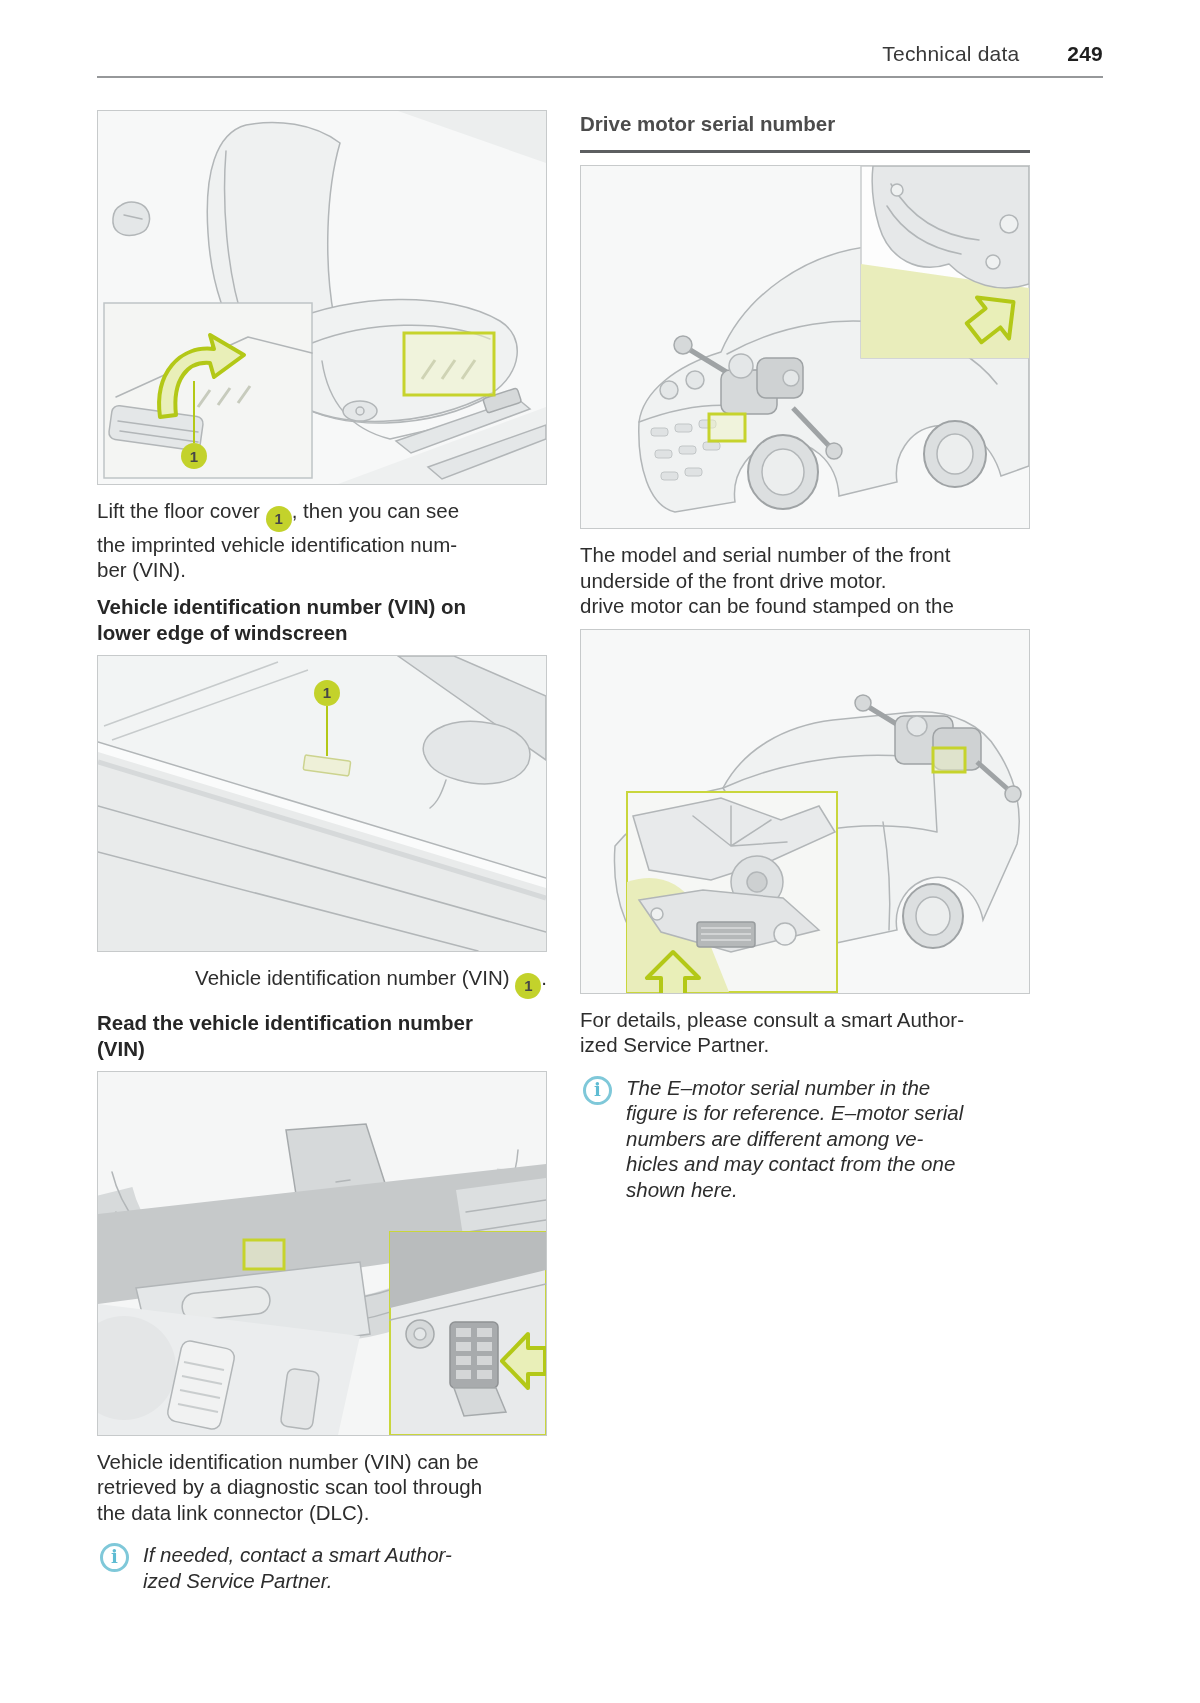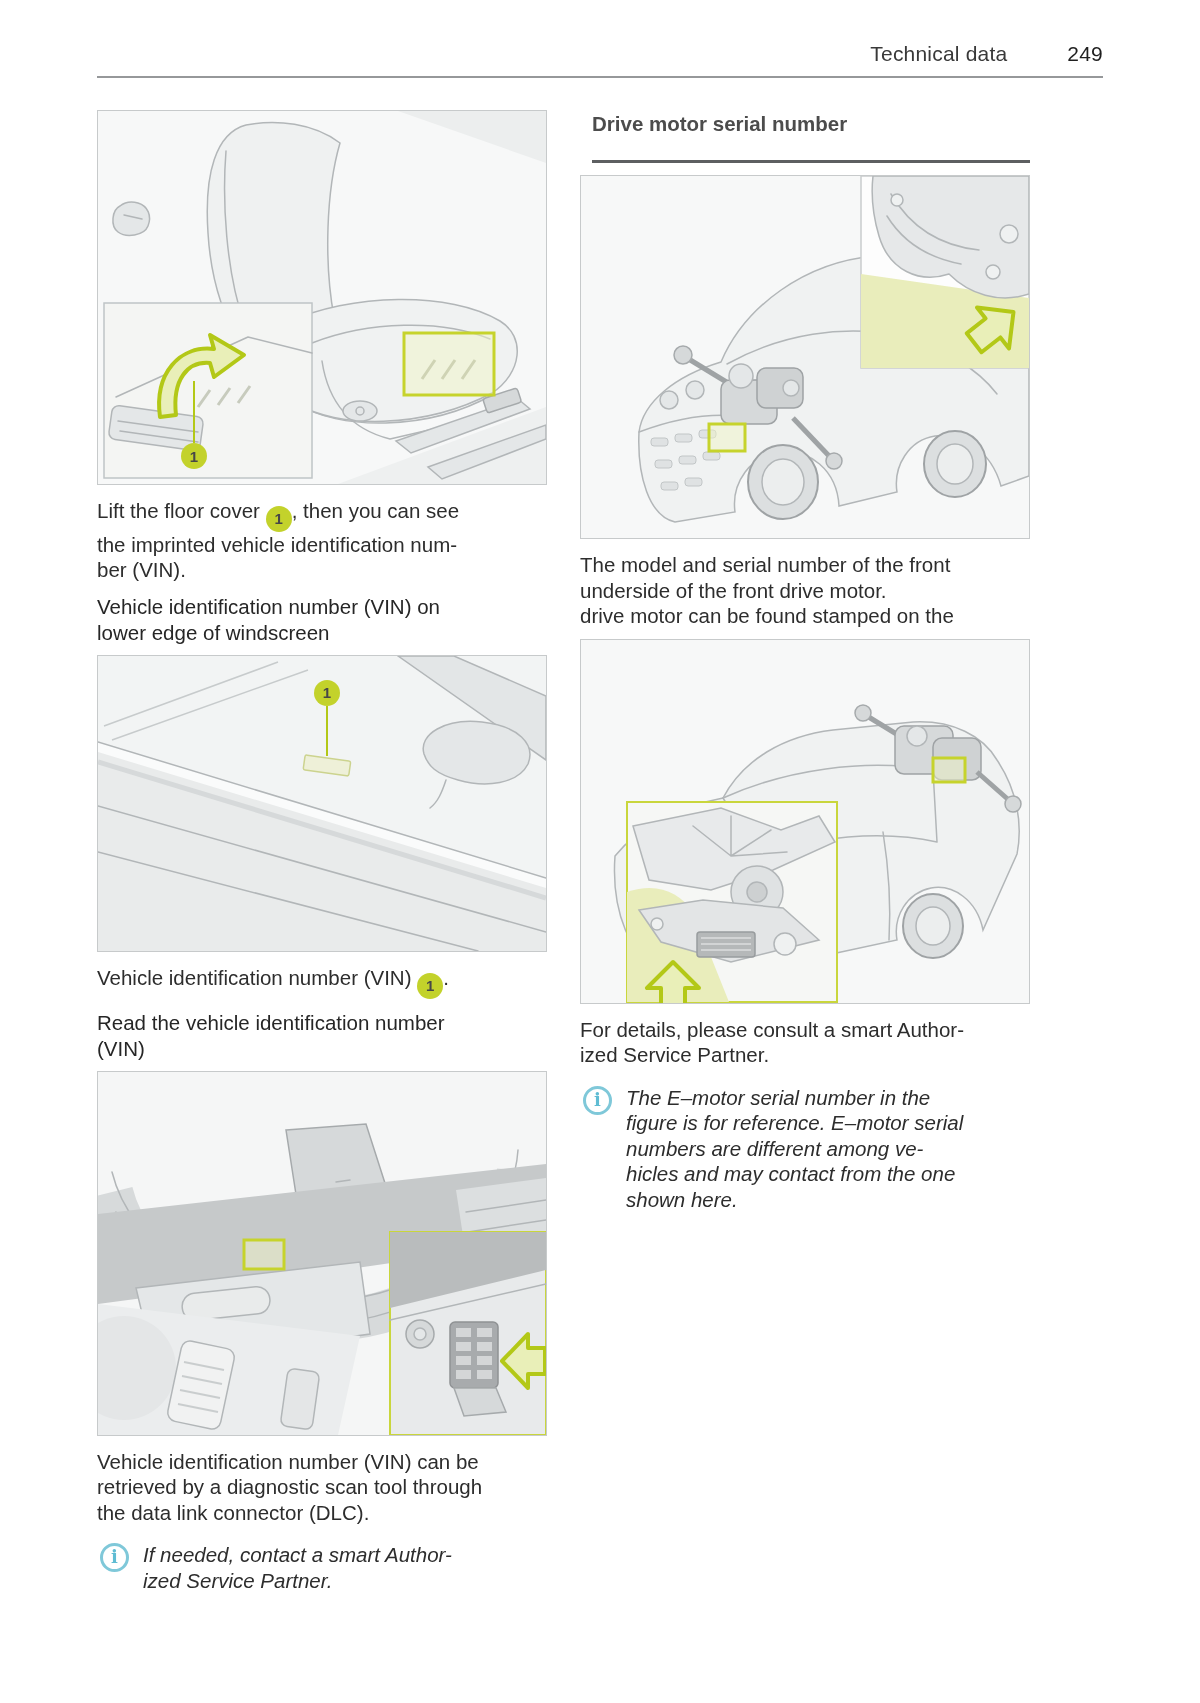--- a/index.html
+++ b/index.html
@@ -6,50 +6,50 @@
   body{
     width:1200px;height:1703px;background:#ffffff;
     font-family:"Liberation Sans","DejaVu Sans",sans-serif;
     color:#2d2d2d;-webkit-font-smoothing:antialiased;
   }
   .page{position:relative;width:1200px;height:1703px;overflow:hidden;background:#fff;}
 
   
   .hdr-text{position:absolute;top:42px;left:97px;width:1006px;text-align:right;
     font-size:21px;color:#393939;letter-spacing:.2px;}
-  .hdr-text .pg{font-weight:normal;color:#1f1f1f;margin-left:60px;}
+  .hdr-text .pg{font-weight:bold;color:#1f1f1f;margin-left:48px;}
   .hdr-rule{position:absolute;top:76px;left:97px;width:1006px;height:2px;background:#96989a;}
 
   
   .col{position:absolute;top:110px;width:450px;}
   .col-left{left:97px;}
   .col-right{left:580px;}
 
   figure{margin:0;position:relative;border:1px solid #c7cacb;background:#f7f8f8;box-sizing:border-box;}
   figure svg{display:block;}
 
   p.body{font-size:20.5px;line-height:25.5px;margin:13px 0 0 0;}
   .ln{display:block;}
-  h3.sub{font-size:20.5px;line-height:26px;font-weight:normal;margin:11px 0 9px 0;color:#262626;}
-  .caption{margin:12px 0 2px 0;}
+  h3.sub{font-size:20.5px;line-height:26px;font-weight:bold;margin:11px 0 9px 0;color:#262626;}
+  .caption{margin:12px 0 2px 0;text-align:right;}
 
   .badge{display:inline-flex;width:26px;height:26px;border-radius:50%;
     background:#c3d22b;color:#474747;font-weight:bold;font-size:15px;
     align-items:center;justify-content:center;vertical-align:-6px;}
   .badge.abs{position:absolute;z-index:3;}
 
   .note{display:flex;margin-top:17px;padding-left:3px;}
   .info-icon{box-sizing:border-box;width:29px;height:29px;border-radius:50%;
     border:3px solid #7fc8d9;color:#5fbcd3;font-weight:bold;font-size:18px;
     line-height:22px;text-align:center;flex:none;margin-right:14px;margin-top:1px;
     font-family:"DejaVu Serif",serif;}
   .ntext{font-size:20.5px;line-height:25.5px;font-style:italic;}
 
   .sec-head{font-size:20.5px;line-height:24px;font-weight:bold;color:#4c4c4c;
-    margin:2px 0 0 12px;padding-bottom:24px;border-bottom:3px solid #5d5f61;}
+    margin:2px 0 0 0;padding-bottom:14px;border-bottom:3px solid #5d5f61;}
 
   
   .s{stroke:#b2b6b8;stroke-width:1.5;fill:none;stroke-linecap:round;stroke-linejoin:round;}
   .f1{fill:#eff1f1;stroke:#b2b6b8;stroke-width:1.5;}
   .f2{fill:#e4e7e8;stroke:#b2b6b8;stroke-width:1.5;}
   .f3{fill:#d6d9da;stroke:#a6aaac;stroke-width:1.5;}
   .hl{fill:rgba(240,244,198,0.5);stroke:#c6d32c;stroke-width:3;}
   .garr{fill:#e9efb8;stroke:#b3c817;stroke-width:4;stroke-linejoin:round;}
   .gline{stroke:#b3c817;stroke-width:2;}
   .tint{fill:#e9edbb;}

